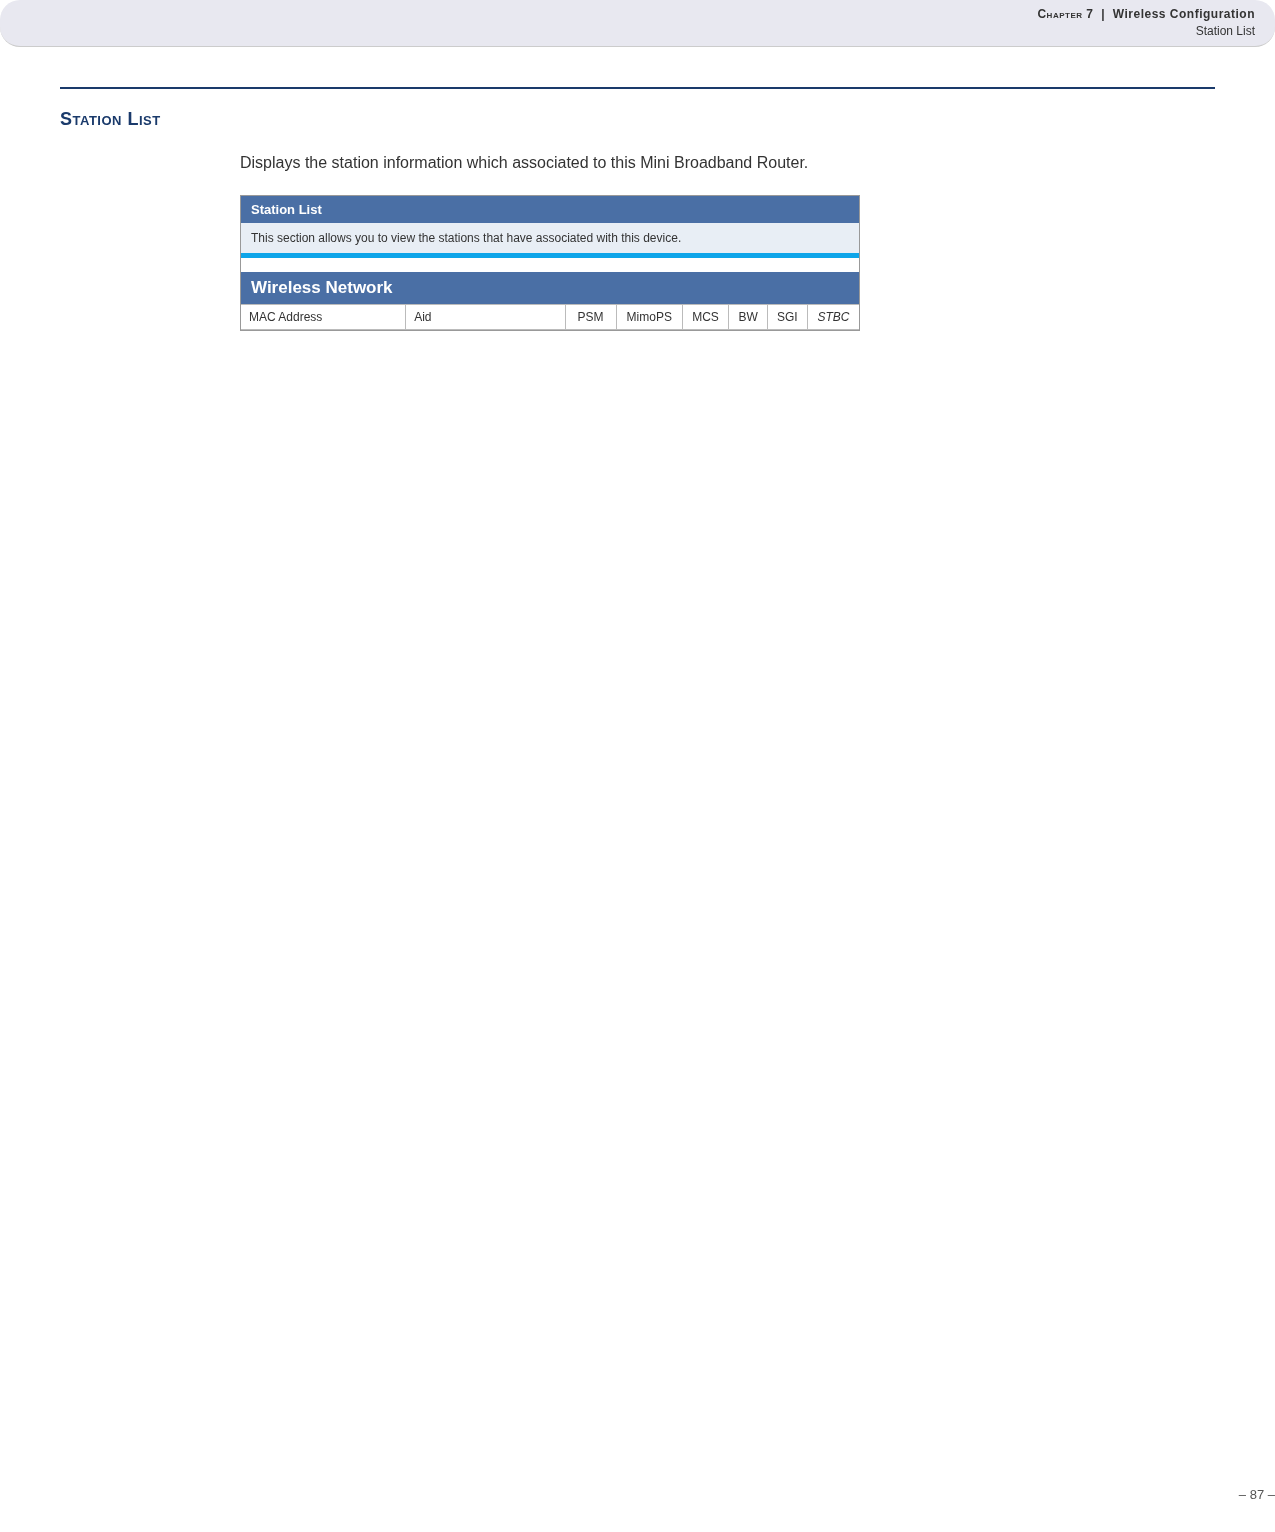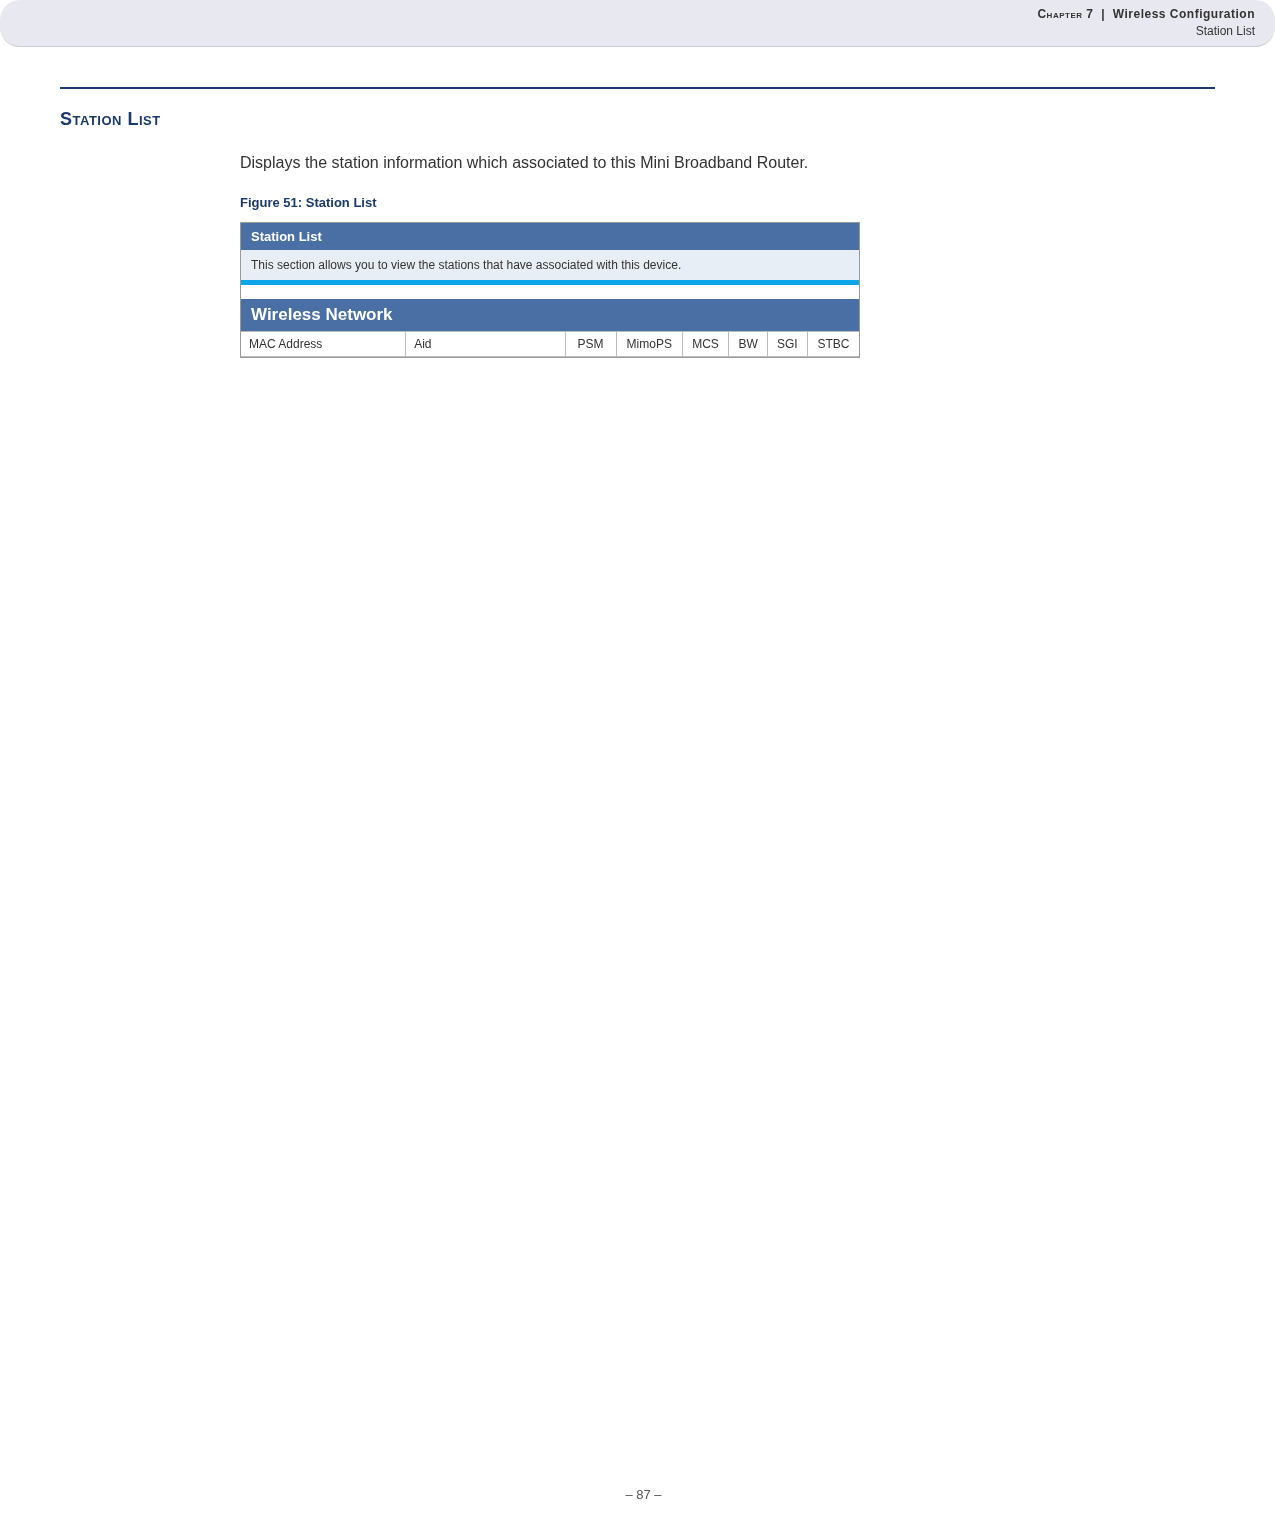--- a/index.html
+++ b/index.html
@@ -143,20 +143,21 @@
       padding: 5px 8px;
       font-size: 12px;
       font-weight: normal;
       color: #333;
       text-align: left;
       margin-top: 24px;
     }
 
     .panel-table th:last-child {
       border-right: none;
+      font-style: italic;
     }
 
     .panel-table th.col-mac {
       width: 155px;
     }
 
     .panel-table th.col-aid {
       width: 150px;
     }
 
@@ -189,21 +190,21 @@
       width: 40px;
       text-align: center;
     }
 
     
     .footer {
       position: absolute;
       bottom: 30px;
       left: 12px;
       right: 0;
-      text-align: center;
+      text-align: right;
       font-size: 13px;
       color: #555;
     }
   </style>
 </head>
 <body>
 
 <div class="header-bar">
   <div class="header-right">
     <div class="header-chapter">
@@ -217,21 +218,20 @@
 </div>
 
 <div class="main-content">
 
   <hr class="top-rule">
 
   <div class="section-title">Station List</div>
 
   <div class="description">Displays the station information which associated to this Mini Broadband Router.</div>
 
-  <div class="figure-caption">Figure 51:  Station List</div>
 
   <div class="panel-wrapper">
 
     <div class="panel-header">Station List</div>
 
     <div class="panel-description">This section allows you to view the stations that have associated with this device.</div>
 
     <div class="panel-spacer"></div>
 
     <div class="panel-section-header">Wireless Network</div>

